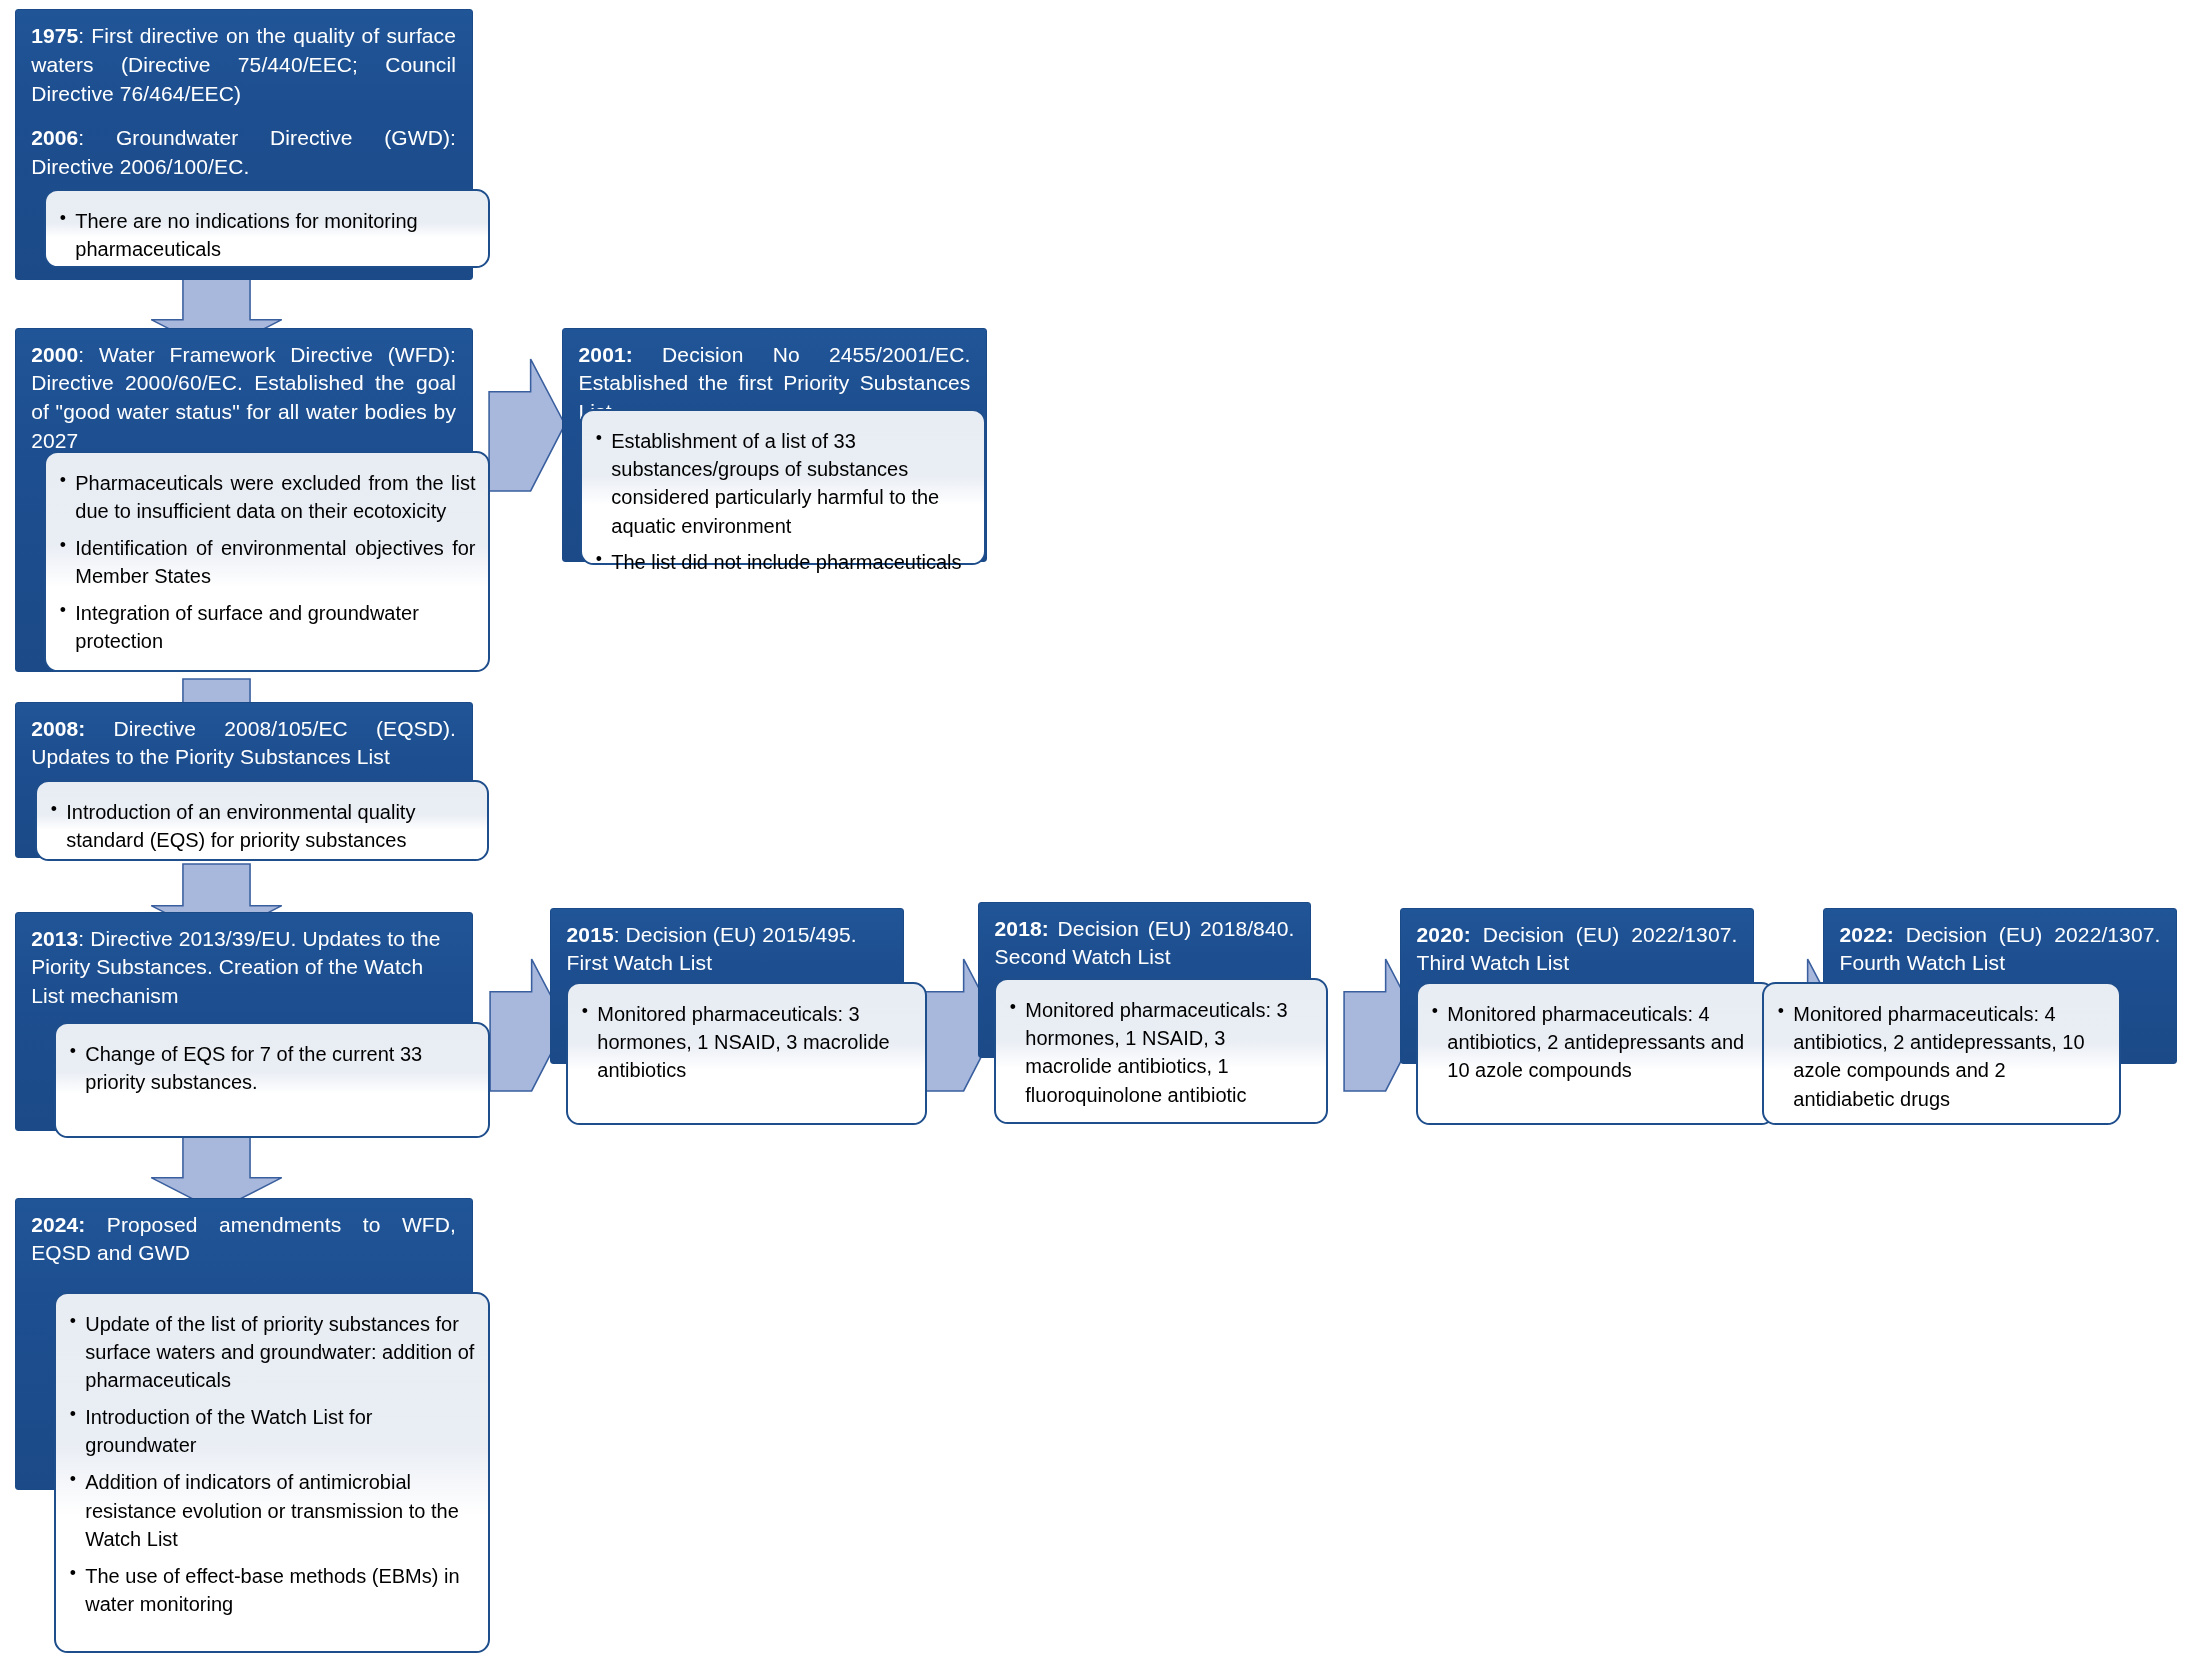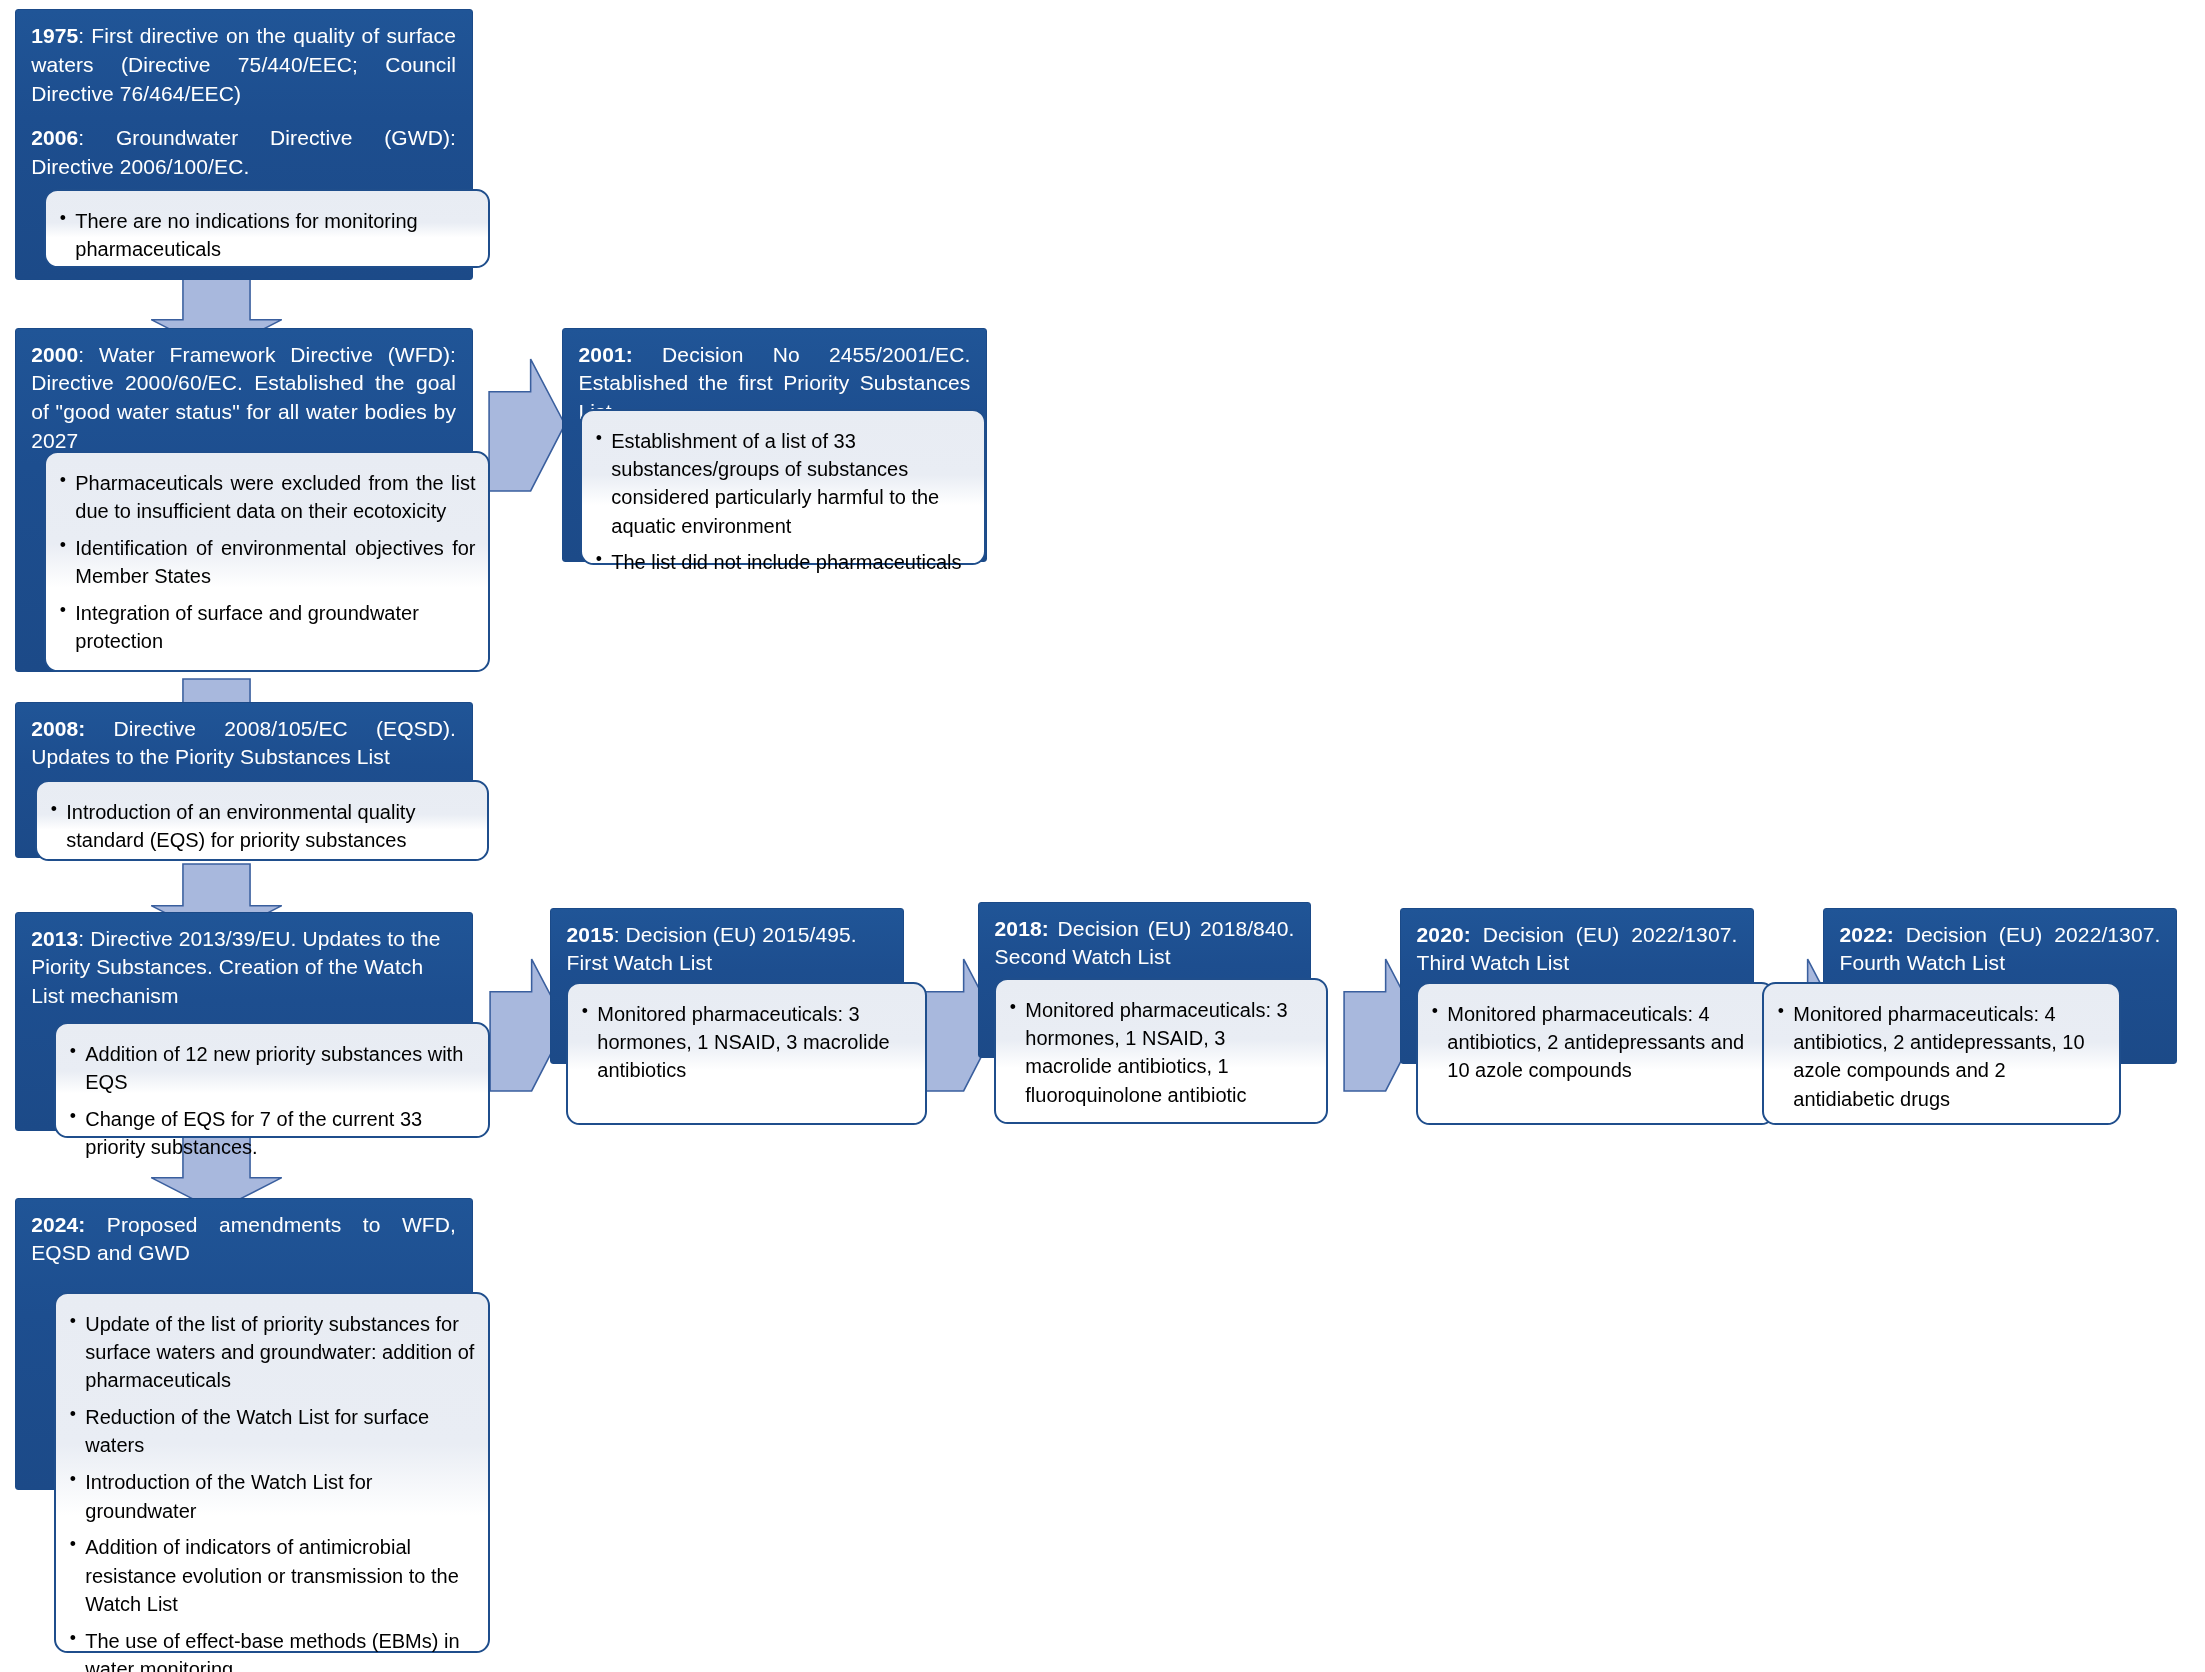--- a/index.html
+++ b/index.html
@@ -201,21 +201,20 @@
     </ul>
   </div>
 
   <div class="node" style="left:14.6px; top:912px; width:458px; height:219px;">
     <div class="node-head lay-head" style="width:458px; height:219px; text-align:left;">
       <p><b>2013</b><span>: Directive 2013/39/EU. Updates to the Piority Substances. Creation of the Watch List mechanism</span></p>
     </div>
   </div>
   <div class="node-body lay-body" style="left:54px; top:1022px; width:436px; height:116px;">
     <ul>
-      <li>Addition of 12 new priority substances with EQS</li>
       <li>Change of EQS for 7 of the current 33 priority substances.</li>
     </ul>
   </div>
 
   <div class="node" style="left:550px; top:908px; width:354px; height:156px;">
     <div class="node-head lay-head" style="width:354px; height:156px; text-align:left;">
       <p><b>2015</b><span>: Decision (EU) 2015/495. First Watch List</span></p>
     </div>
   </div>
   <div class="node-body lay-body" style="left:566px; top:982px; width:361px; height:143px;">
@@ -258,21 +257,20 @@
   </div>
 
   <div class="node" style="left:14.6px; top:1198px; width:458px; height:292px;">
     <div class="node-head lay-head" style="width:458px; height:292px;">
       <p><b>2024:</b><span> Proposed amendments to WFD, EQSD and GWD</span></p>
     </div>
   </div>
   <div class="node-body lay-body" style="left:54px; top:1292px; width:436px; height:361px;">
     <ul>
       <li>Update of the  list of priority substances for surface waters and groundwater: addition of pharmaceuticals</li>
-      <li>Reduction of the Watch List for surface waters</li>
       <li>Introduction of the Watch List for groundwater</li>
       <li>Addition of indicators of antimicrobial resistance evolution or transmission to the Watch List</li>
       <li>The use of effect-base methods (EBMs) in water monitoring</li>
     </ul>
   </div>
 
 </div>
 
 
 </body></html>

